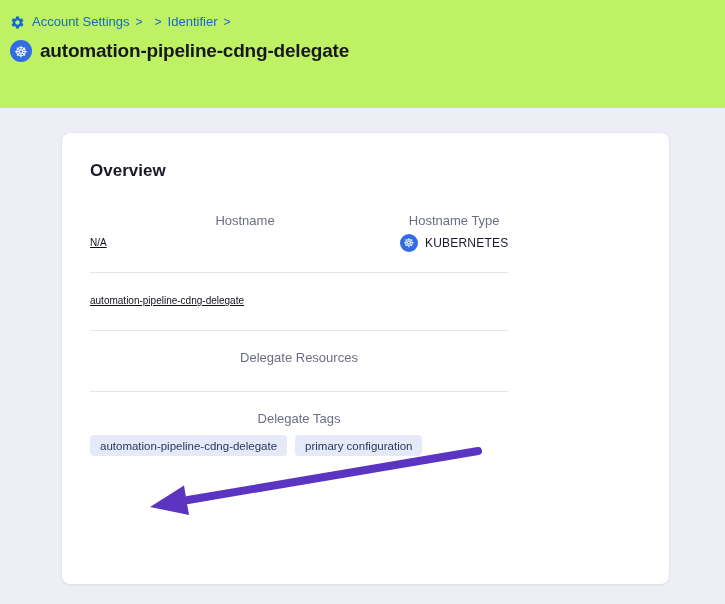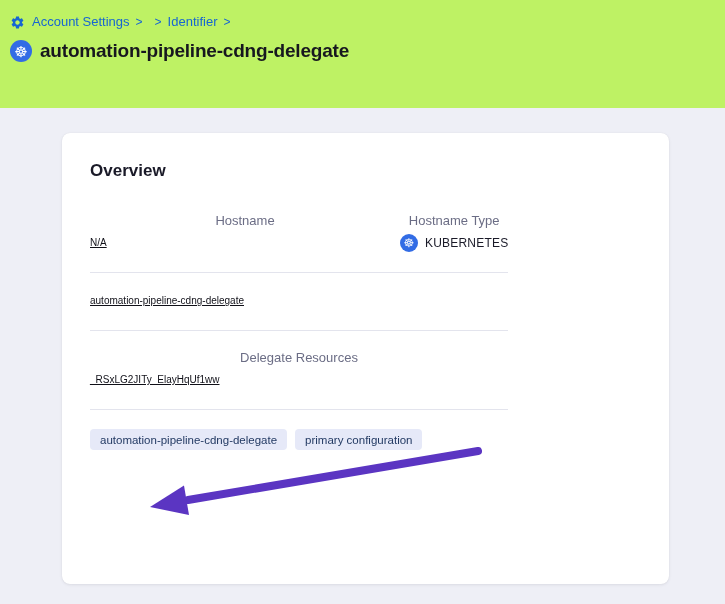--- a/index.html
+++ b/index.html
@@ -158,25 +158,25 @@
         </div>
       </div>
     </div>
 
     <div class="frow">
       <div class="f-value">automation-pipeline-cdng-delegate</div>
     </div>
 
     <div class="frow">
       <div class="f-label">Delegate Resources</div>
-      <div class="f-value">_RSxLG2JITy_ElayHqUf1ww</div>
     </div>
 
 
     <div class="frow last">
+      <div class="f-label">Delegate Tags</div>
       <div class="tags-row">
         <span class="tag-pill">automation-pipeline-cdng-delegate</span>
         <span class="tag-pill">primary configuration</span>
       </div>
     </div>
 
   </div>
 </div>
 
 <svg class="arrow-overlay" viewBox="0 0 725 604">

